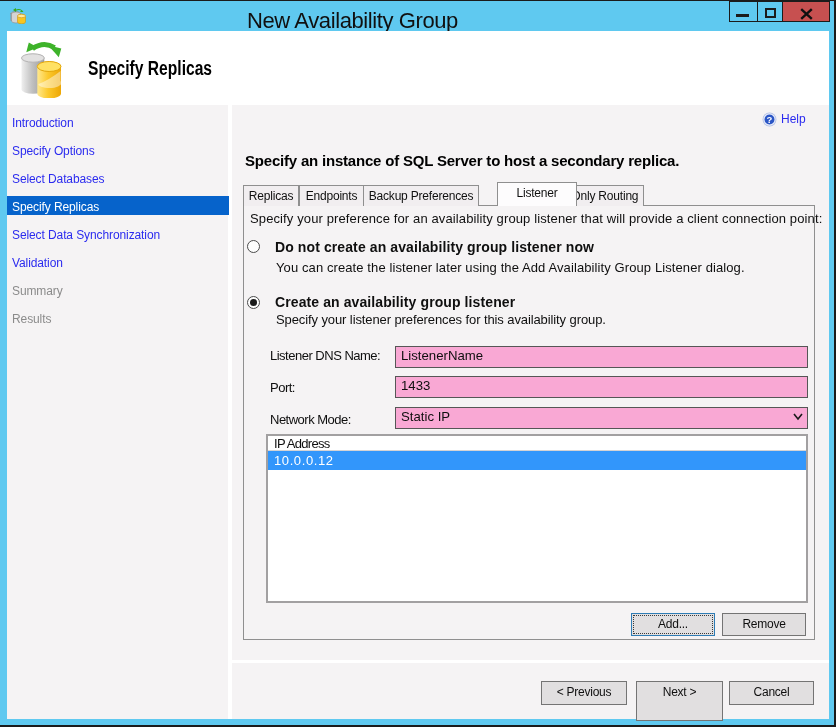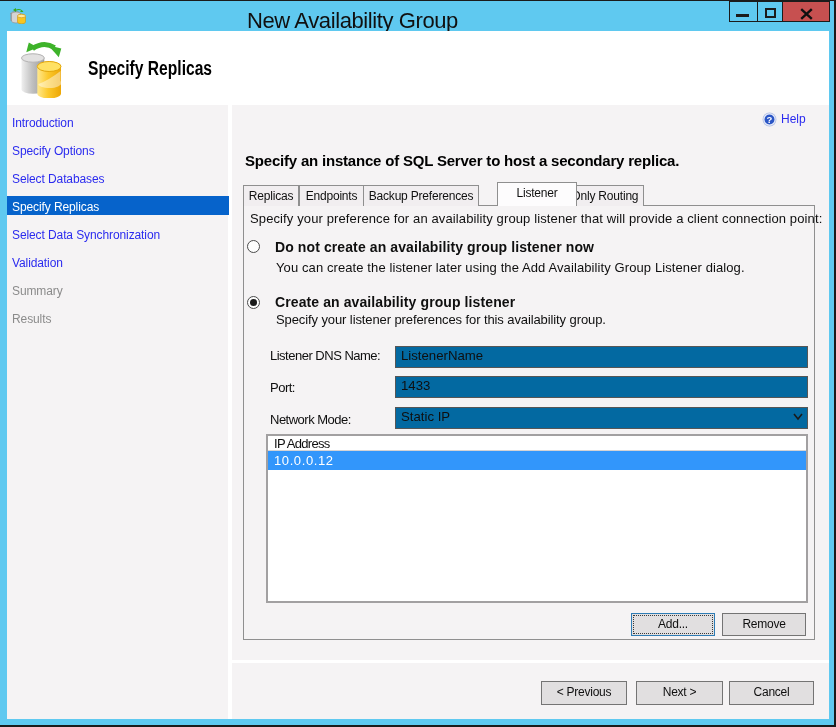--- a/index.html
+++ b/index.html
@@ -34,31 +34,31 @@
 .heading { left:245px; top:151.5px; font-size:15px; font-weight:bold; color:#000; letter-spacing:-0.2px; }
 
 .tab { position:absolute; top:185px; height:21px; background:#f1eef0; border:1px solid #8f8f8f; border-bottom:none; font-size:12px; color:#0f0f0f; text-align:center; letter-spacing:-0.2px; line-height:20px; }
 .tab.active { top:182px; height:24px; background:#fdfcfd; z-index:3; }
 .panel { left:243px; top:205px; width:572px; height:435px; border:1px solid #8f8f8f; background:#f5f3f4; }
 
 .t12 { position:absolute; font-size:13px; color:#0f0f0f; letter-spacing:0; }
 .t12b { position:absolute; font-size:14px; font-weight:bold; color:#0f0f0f; letter-spacing:0.1px;margin-left:8px; }
 .radio { position:absolute; width:13px; height:13px; border:1px solid #4a4a4a; border-radius:50%; background:#fdfdfd; }
 .radio.checked::after { content:""; position:absolute; left:2px; top:2px; width:7px; height:7px; border-radius:50%; background:#1a1a1a; }
-.input { position:absolute; left:395px; width:413px; height:22px; background:#0369a1; border:1px solid #565656; font-size:13.2px; color:#0f0f0f; padding:0.5px 0 0 5px; letter-spacing:0; }
+.input { position:absolute; left:395px; width:413px; height:22px; background:#f9a8d4; border:1px solid #565656; font-size:13.2px; color:#0f0f0f; padding:0.5px 0 0 5px; letter-spacing:0; }
 .combo-arrow { position:absolute; left:793px; top:413px; width:10px; height:8px; }
 .listbox { left:266px; top:434px; width:542px; height:169px; background:#fff; border:2px solid #a2a0a1; }
 .lb-headrow { left:268px; top:436px; width:538px; height:15px; background:#fff; border-bottom:1px solid #d5d3d4; }
 .lb-sel { left:268px; top:451px; width:538px; height:19px; background:#3296fb; }
 .winbtn { position:absolute; height:23px; background:#e1dfe0; border:1px solid #747474; font-size:12px; color:#0f0f0f; text-align:center; line-height:21px; letter-spacing:-0.25px; }
 .btn-add { left:631px; top:613px; width:84px; border:1px solid #2e7cb5; }
 .btn-add::after { content:""; position:absolute; left:1px; top:1px; right:1px; bottom:1px; border:1px dotted #3a3a3a; }
 .btn-remove { left:722px; top:613px; width:84px; }
 .btn-prev { left:541px; top:681px; width:86px; height:24px; }
-.btn-next { left:636px; top:681px; width:87px; height:24px; }
+.btn-next { left:636px; top:681px; width:87px; height:40px; }
 .btn-cancel { left:729px; top:681px; width:85px; height:24px; }
 </style>
 </head>
 <body>
 
 <div class="abs title">New Availability Group</div>
 <svg class="abs" style="left:10px;top:7px" width="17" height="17" viewBox="0 0 17 17">
   <ellipse cx="5.5" cy="6.5" rx="4.5" ry="1.8" fill="#e8e8e8" stroke="#8a8a8a" stroke-width="0.8"></ellipse>
   <rect x="1" y="6.5" width="9" height="7" fill="#c9c9c9" stroke="#8a8a8a" stroke-width="0.8"></rect>
   <path d="M10.5 7 a4.5 2 0 0 0 -9 0 l0 7 a4.5 2 0 0 0 9 0 z" fill="#d4d4d4" stroke="#8a8a8a" stroke-width="0.6"></path>

